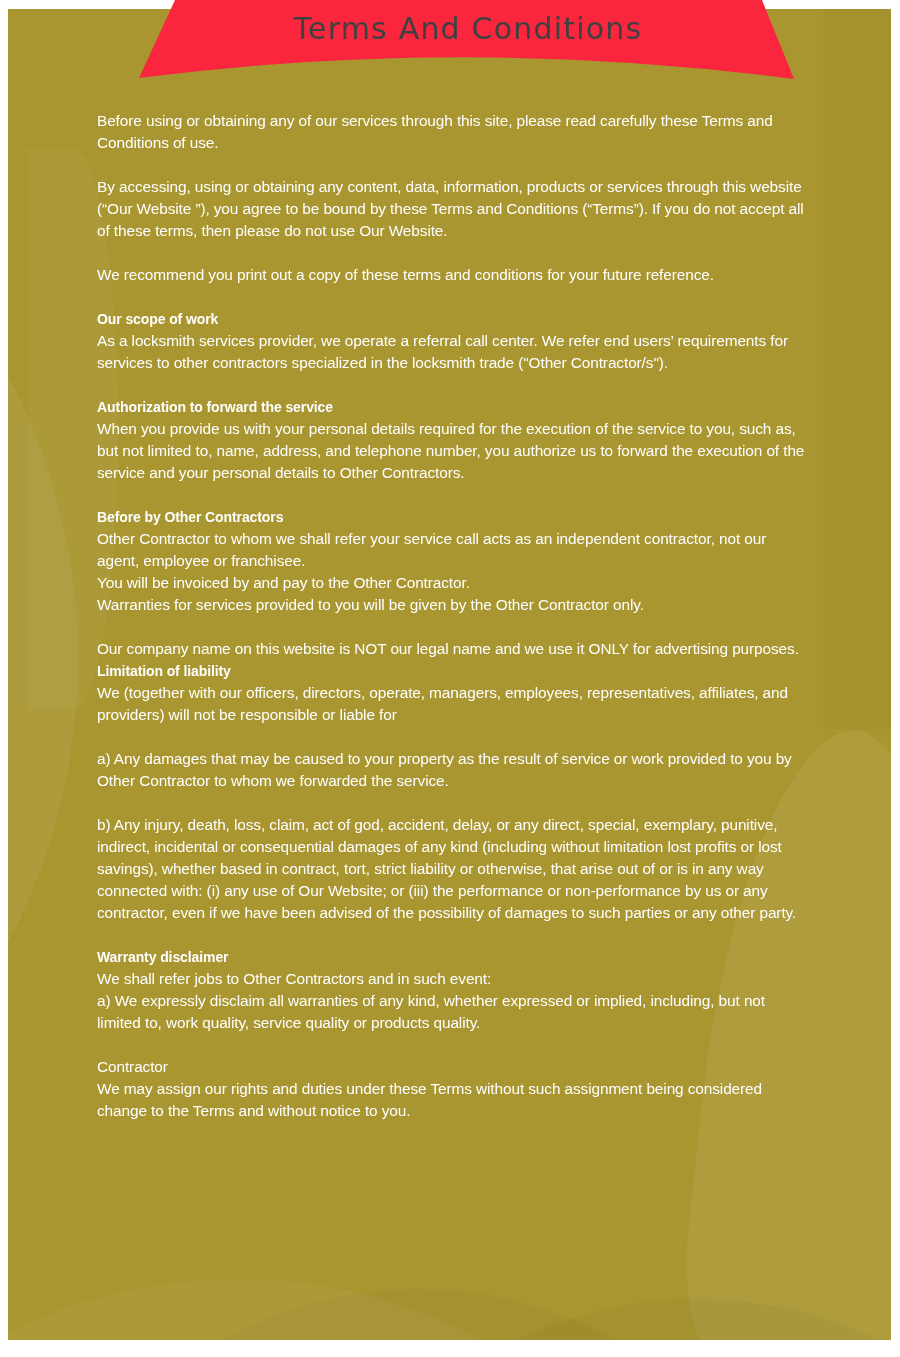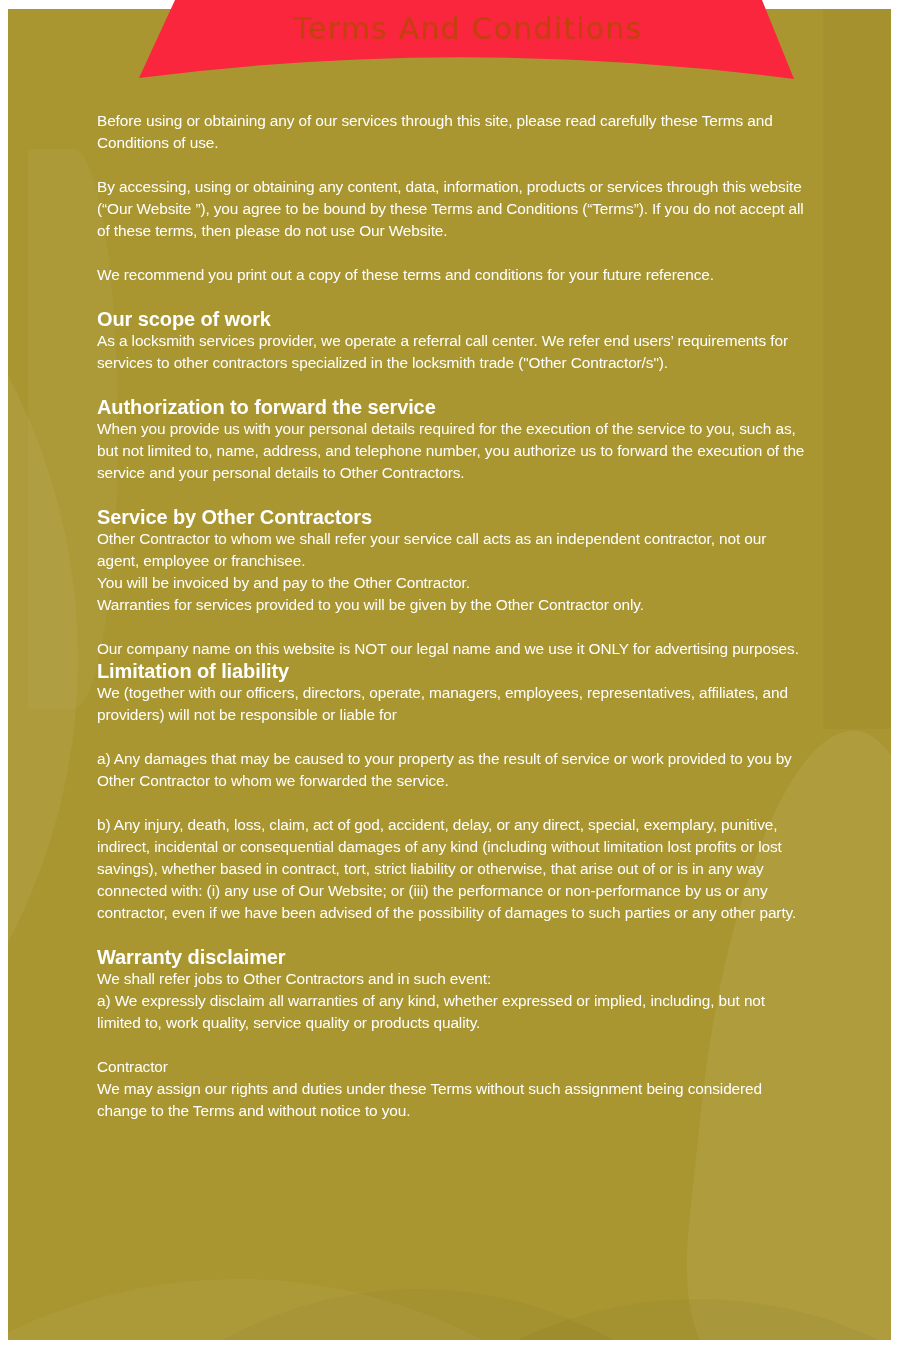--- a/index.html
+++ b/index.html
@@ -62,21 +62,21 @@
     z-index: 3;
   }
   .content p.line {
     margin: 0;
     font-size: 15.4px;
     line-height: 22px;
     letter-spacing: -0.1px;
   }
   .content h3.h {
     margin: 0;
-    font-size: 20px;
+    font-size: 14px;
     line-height: 22px;
     font-weight: bold;
     letter-spacing: -0.1px;
   }
   .content .gap { height: 22px; }
 </style>
 </head>
 <body>
 
 <div class="page" style="background: rgb(255, 255, 255);">
@@ -95,21 +95,21 @@
         <p class="line">By accessing, using or obtaining any content, data, information, products or services through this website (“Our Website ”), you agree to be bound by these Terms and Conditions (“Terms”). If you do not accept all of these terms, then please do not use Our Website.</p>
         <div class="gap"></div>
         <p class="line">We recommend you print out a copy of these terms and conditions for your future reference.</p>
         <div class="gap"></div>
         <h3 class="h">Our scope of work</h3>
         <p class="line">As a locksmith services provider, we operate a referral call center. We refer end users’ requirements for services to other contractors specialized in the locksmith trade ("Other Contractor/s").</p>
         <div class="gap"></div>
         <h3 class="h">Authorization to forward the service</h3>
         <p class="line">When you provide us with your personal details required for the execution of the service to you, such as, but not limited to, name, address, and telephone number, you authorize us to forward the execution of the service and your personal details to Other Contractors.</p>
         <div class="gap"></div>
-        <h3 class="h">Service by Other Contractors</h3>
+        <h3 class="h">Before by Other Contractors</h3>
         <p class="line">Other Contractor to whom we shall refer your service call acts as an independent contractor, not our agent, employee or franchisee.</p>
         <p class="line">You will be invoiced by and pay to the Other Contractor.</p>
         <p class="line">Warranties for services provided to you will be given by the Other Contractor only.</p>
         <div class="gap"></div>
         <p class="line">Our company name on this website is NOT our legal name and we use it ONLY for advertising purposes.</p>
         <h3 class="h">Limitation of liability</h3>
         <p class="line">We (together with our officers, directors, operate, managers, employees, representatives, affiliates, and providers) will not be responsible or liable for</p>
         <div class="gap"></div>
         <p class="line">a) Any damages that may be caused to your property as the result of service or work provided to you by Other Contractor to whom we forwarded the service.</p>
         <div class="gap"></div>
@@ -121,15 +121,15 @@
         <div class="gap"></div>
         <p class="line">Contractor</p>
         <p class="line">We may assign our rights and duties under these Terms without such assignment being considered change to the Terms and without notice to you.</p>
       </div>
   </div>
 
   <svg class="ribbon" viewBox="0 0 900 82" xmlns="http://www.w3.org/2000/svg" aria-hidden="true">
     <path d="M175 0 L762 0 L794 79 Q466 36 139 78 Z" fill="#f9263e"></path>
   </svg>
 
-  <div class="title" style="color: #c2410c;">Terms And Conditions</div>
+  <div class="title" style="color: #404040;">Terms And Conditions</div>
 
 </div>
 
 </body></html>

